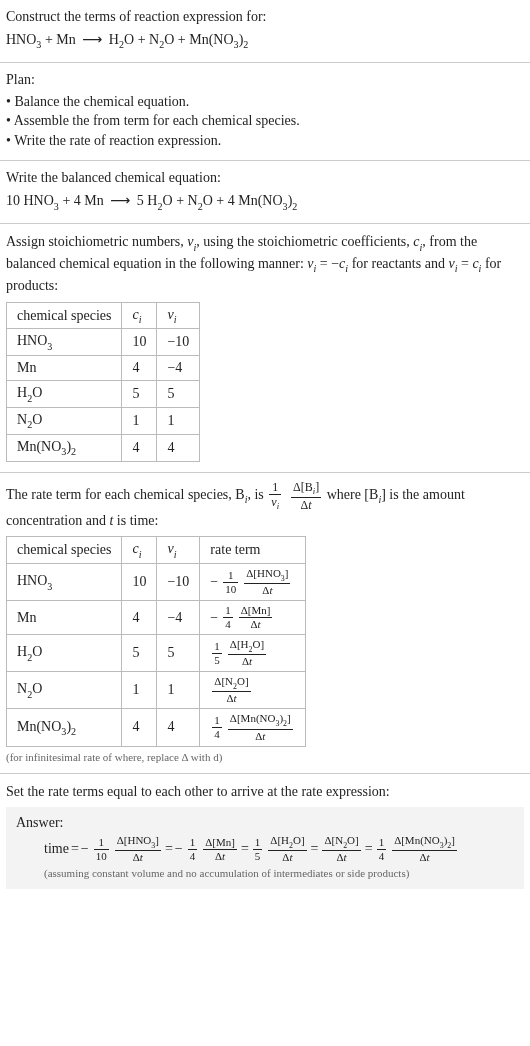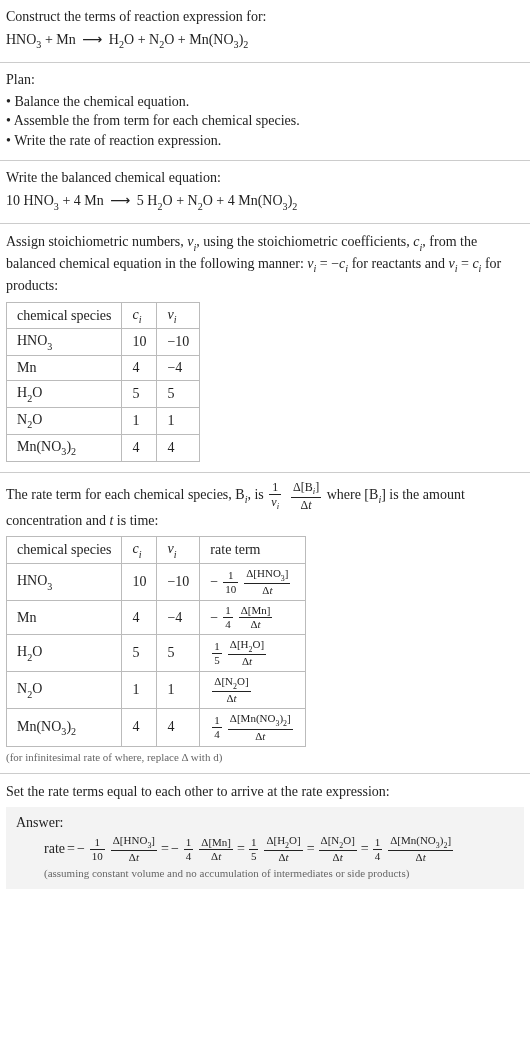--- a/index.html
+++ b/index.html
@@ -284,21 +284,21 @@
     </tbody>
       </table>
     <div class="note">(for infinitesimal rate of where, replace Δ with d)</div>
   </div>
 
   <div class="section no-border">
     <div class="paragraph">Set the rate terms equal to each other to arrive at the rate expression:</div>
     <div class="answer-box">
       <div class="answer-label">Answer:</div>
       <div class="answer-indent mathline">
-        <span>rate</span>
+        <span>time</span>
         <span> = </span>
 
         <span class="neg">−</span>
         <span class="frac smallfrac">
             <span class="num">1</span>
             <span class="den">10</span>
           </span>
         <span class="frac smallfrac">
             <span class="num"><span>Δ[HNO</span><span class="sub">3</span><span>]</span></span>
             <span class="den"><span>Δ</span><span class="italic">t</span></span>

